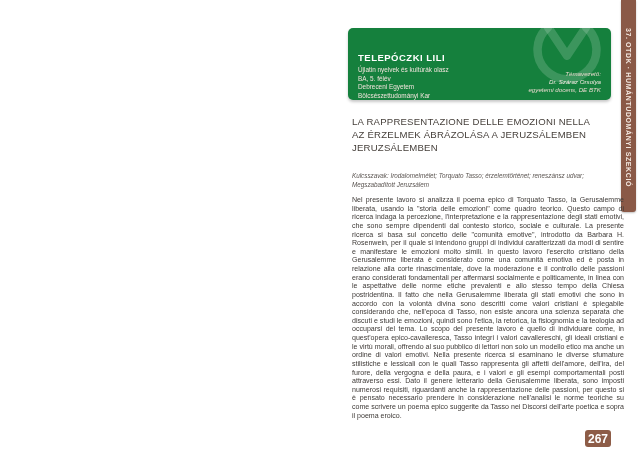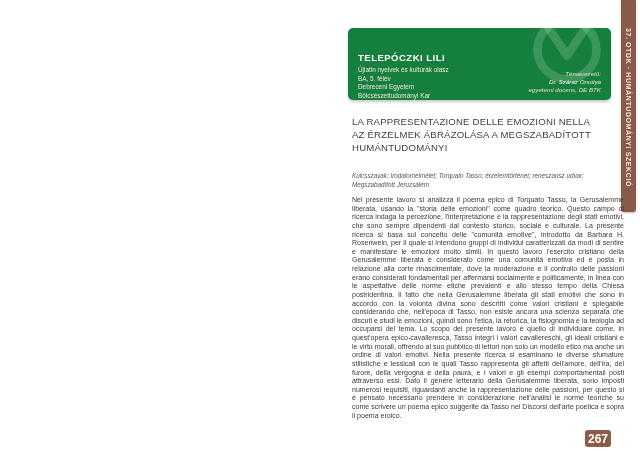--- a/index.html
+++ b/index.html
@@ -167,22 +167,22 @@
     <div class="author-detail">Bölcsészettudományi Kar</div>
     <div class="supervisor">
       <div>Témavezető:</div>
       <div class="sup-name">Dr. Száraz Orsolya</div>
       <div>egyetemi docens, DE BTK</div>
     </div>
   </div>
 
   <div class="title-block">
     <div class="title-line">LA RAPPRESENTAZIONE DELLE EMOZIONI NELLA</div>
-    <div class="title-line">AZ ÉRZELMEK ÁBRÁZOLÁSA A MEGSZABADÍTOTT</div>
-    <div class="title-line">HUMÁNTUDOMÁNYI</div>
+    <div class="title-line">AZ ÉRZELMEK ÁBRÁZOLÁSA A JERUZSÁLEMBEN</div>
+    <div class="title-line">JERUZSÁLEMBEN</div>
   </div>
 
   <div class="keywords">Kulcsszavak: Irodalomelmélet; Torquato Tasso; érzelemtörténet; reneszánsz udvar; Megszabadított Jeruzsálem</div>
 
   <div class="abstract">Nel presente lavoro si analizza il poema epico di Torquato Tasso, la Gerusalemme liberata, usando la "storia delle emozioni" come quadro teorico. Questo campo di ricerca indaga la percezione, l'interpretazione e la rappresentazione degli stati emotivi, che sono sempre dipendenti dal contesto storico, sociale e culturale. La presente ricerca si basa sul concetto delle "comunità emotive", introdotto da Barbara H. Rosenwein, per il quale si intendono gruppi di individui caratterizzati da modi di sentire e manifestare le emozioni molto simili. In questo lavoro l'esercito cristiano della Gerusalemme liberata è considerato come una comunità emotiva ed è posta in relazione alla corte rinascimentale, dove la moderazione e il controllo delle passioni erano considerati fondamentali per affermarsi socialmente e politicamente, in linea con le aspettative delle norme etiche prevalenti e allo stesso tempo della Chiesa postridentina. Il fatto che nella Gerusalemme liberata gli stati emotivi che sono in accordo con la volontà divina sono descritti come valori cristiani è spiegabile considerando che, nell'epoca di Tasso, non esiste ancora una scienza separata che discuti e studi le emozioni, quindi sono l'etica, la retorica, la fisiognomia e la teologia ad occuparsi del tema. Lo scopo del presente lavoro è quello di individuare come, in quest'opera epico-cavalleresca, Tasso integri i valori cavallereschi, gli ideali cristiani e le virtù morali, offrendo al suo pubblico di lettori non solo un modello etico ma anche un ordine di valori emotivi. Nella presente ricerca si esaminano le diverse sfumature stilistiche e lessicali con le quali Tasso rappresenta gli affetti dell'amore, dell'ira, del furore, della vergogna e della paura, e i valori e gli esempi comportamentali posti attraverso essi. Dato il genere letterario della Gerusalemme liberata, sono imposti numerosi requisiti, riguardanti anche la rappresentazione delle passioni, per questo si è pensato necessario prendere in considerazione nell'analisi le norme teoriche su come scrivere un poema epico suggerite da Tasso nei Discorsi dell'arte poetica e sopra il poema eroico.</div>
 
   <div class="page-number">267</div>
 
 </div>
 

